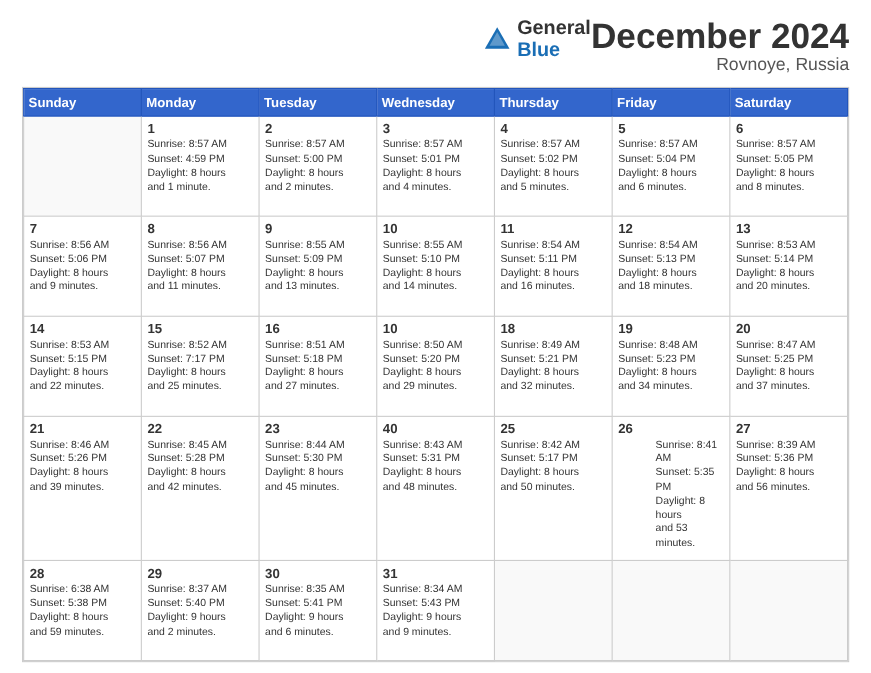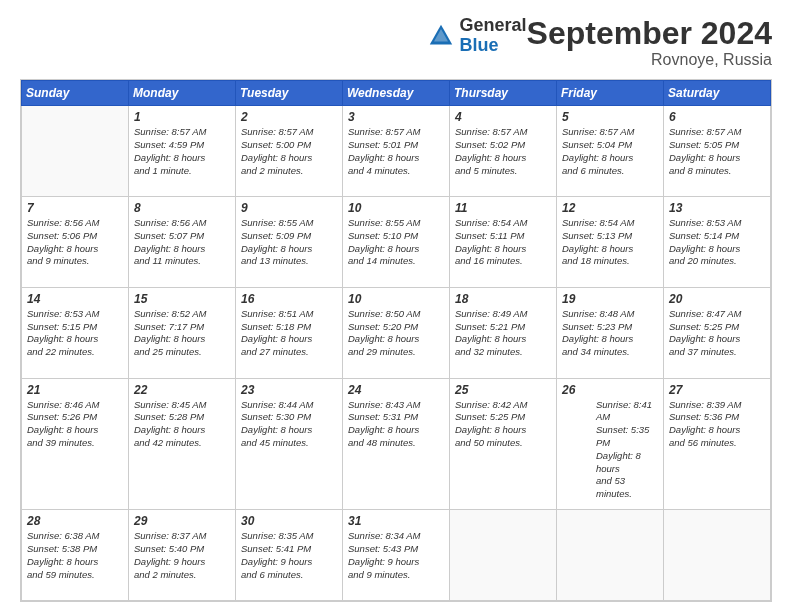--- a/index.html
+++ b/index.html
@@ -56,21 +56,20 @@
       flex: 1;
       border: 1px solid #ccc;
       border-collapse: collapse;
       width: 100%;
       font-size: 11px;
     }
     .calendar table {
       width: 100%;
       border-collapse: collapse;
       height: 100%;
-      font-style: italic;
     }
     .calendar thead th {
       background-color: #3366cc;
       color: #fff;
       padding: 5px 4px;
       text-align: left;
       font-size: 12px;
       font-weight: bold;
       border: 1px solid #2255bb;
     }
@@ -105,21 +104,21 @@
       <svg class="logo-icon" viewBox="0 0 40 40">
         <polygon points="20,4 36,32 4,32" fill="#1a6eb5"></polygon>
         <polygon points="20,10 30,28 10,28" fill="#fff" opacity="0.3"></polygon>
       </svg>
       <div class="logo-text">
         <span class="logo-general">General</span><br>
         <span class="logo-blue">Blue</span>
       </div>
     </div>
     <div class="title-block">
-      <div class="main-title">September 2024</div>
+      <div class="main-title">December 2024</div>
       <div class="subtitle">Rovnoye, Russia</div>
     </div>
   </div>
 
   <div class="calendar">
     <table>
       <thead>
         <tr>
           <th>Sunday</th>
           <th>Monday</th>
@@ -294,30 +293,30 @@
 and 42 minutes.</div>
             </td>
             <td>
               <div class="day-number">23</div>
               <div class="day-info" style="white-space: pre-line;">Sunrise: 8:44 AM
 Sunset: 5:30 PM
 Daylight: 8 hours
 and 45 minutes.</div>
             </td>
             <td>
-              <div class="day-number">24</div>
+              <div class="day-number">40</div>
               <div class="day-info" style="white-space: pre-line;">Sunrise: 8:43 AM
 Sunset: 5:31 PM
 Daylight: 8 hours
 and 48 minutes.</div>
             </td>
             <td>
               <div class="day-number">25</div>
               <div class="day-info" style="white-space: pre-line;">Sunrise: 8:42 AM
-Sunset: 5:25 PM
+Sunset: 5:17 PM
 Daylight: 8 hours
 and 50 minutes.</div>
             </td>
             <td>
               <div class="day-number">26</div>
               <div class="day-info" style="white-space: pre-line; margin-left: 34px;">Sunrise: 8:41 AM
 Sunset: 5:35 PM
 Daylight: 8 hours
 and 53 minutes.</div>
             </td>

